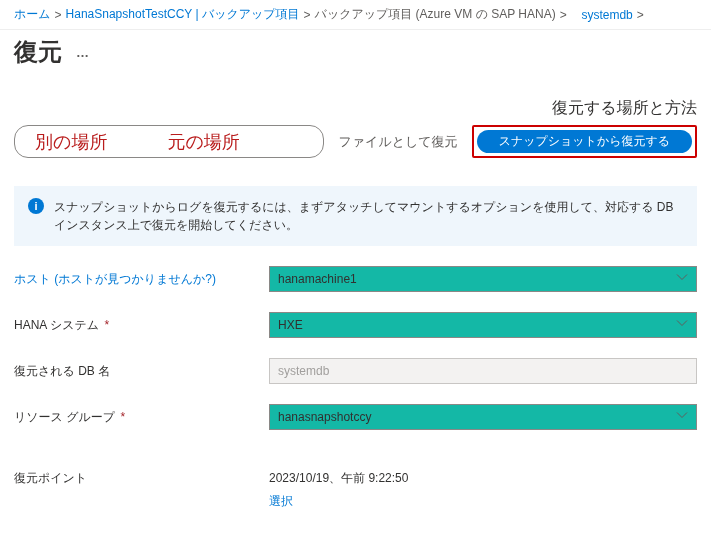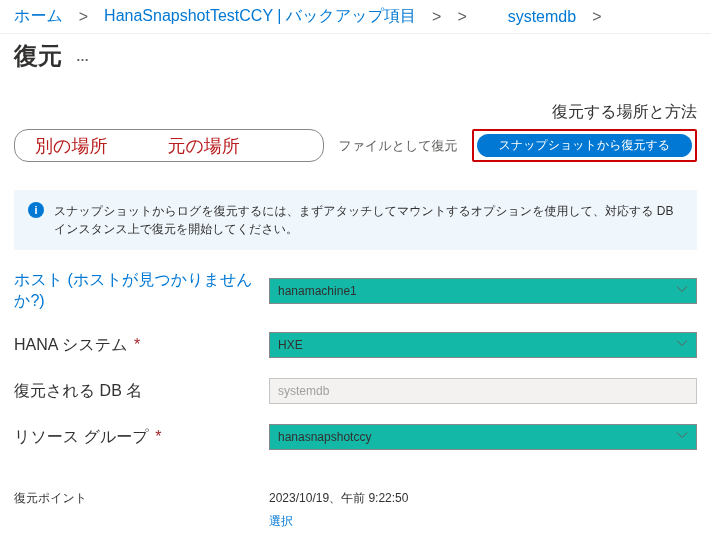--- a/index.html
+++ b/index.html
@@ -1,35 +1,35 @@
 <!DOCTYPE html>
 <html><head>
 <meta charset="utf-8">
 <style>
   * { box-sizing: border-box; margin: 0; padding: 0; font-family: "Segoe UI", "Yu Gothic", "Meiryo", sans-serif; }
   body { background: #ffffff; color: #323130; font-size: 13px; width: 711px; }
-  .breadcrumb { padding: 6px 14px; font-size: 16px; color: #605e5c; display: flex; flex-wrap: wrap; align-items: center; gap: 16px; border-bottom: 1px solid #eee; }
+  .breadcrumb { padding: 6px 14px; font-size: 12px; color: #605e5c; display: flex; flex-wrap: wrap; align-items: center; gap: 4px; border-bottom: 1px solid #eee; }
   .breadcrumb a { color: #0078d4; text-decoration: none; }
   .breadcrumb .sep { color: #605e5c; }
   .title-row { padding: 6px 14px 10px; display: flex; align-items: center; gap: 14px; }
   .title-row h1 { font-size: 24px; font-weight: 600; }
   .title-row .more { color: #605e5c; font-weight: bold; letter-spacing: 2px; cursor: pointer; }
   .section-heading { padding: 20px 14px 6px; font-size: 16px; font-weight: 400; text-align: right; }
   .tabs-row { display: flex; align-items: stretch; padding: 0 14px; gap: 0; }
   .tab-pill { border: 1px solid #8a8886; border-radius: 14px; padding: 2px 20px; font-size: 14px; display: flex; align-items: center; justify-content: center; color: #605e5c; background: #fff; white-space: nowrap; }
   .tab-pill.wide { flex: 1; justify-content: flex-start; gap: 60px; }
   .tab-pill.wide span { color: #b91c1c; font-size: 18px; }
   .tab-text-plain { font-size: 13px; padding: 4px 14px; color: #605e5c; display: flex; align-items: center; }
   .tab-active-wrap { border: 2px solid #cc0000; padding: 3px; border-radius: 2px; }
   .tab-active { background: #0078d4; color: #fff; border-radius: 14px; padding: 3px 22px; font-size: 12px; white-space: nowrap; }
   .info-box { margin: 28px 14px 0; background: #eff6fc; padding: 12px 14px; display: flex; gap: 10px; align-items: flex-start; font-size: 12px; color: #323130; line-height: 1.5; }
   .info-icon { width: 16px; height: 16px; border-radius: 50%; background: #0078d4; color: #fff; font-weight: bold; font-size: 11px; display: flex; align-items: center; justify-content: center; flex-shrink: 0; }
   .form { padding: 20px 14px 10px; }
   .form-row { display: flex; align-items: center; margin-bottom: 20px; }
-  .form-label { width: 255px; font-size: 16px; color: #323130; }
+  .form-label { width: 255px; font-size: 12px; color: #323130; }
   .form-label a { color: #0078d4; text-decoration: none; }
   .req { color: #a4262c; margin-left: 2px; }
   .form-control { flex: 1; position: relative; }
   .select-box { border: 1px solid #8a8886; padding: 5px 28px 5px 8px; font-size: 12px; background: #14b8a6; position: relative; }
   .select-box.disabled { background: #f3f2f1; color: #a19f9d; border-color: #c8c6c4; }
   .chevron { position: absolute; right: 8px; top: 50%; transform: translateY(-50%); pointer-events: none; }
   .chevron svg { width: 12px; height: 12px; }
   .restore-point { display: flex; padding: 10px 14px; }
   .rp-label { width: 255px; font-size: 12px; }
   .rp-value { font-size: 12px; }
@@ -37,20 +37,21 @@
   .rp-select a { color: #0078d4; text-decoration: none; font-size: 12px; }
 </style>
 </head>
 <body>
 
 <div class="breadcrumb">
   <a href="#">ホーム</a>
   <span class="sep">&gt;</span>
   <a href="#">HanaSnapshotTestCCY | バックアップ項目</a>
   <span class="sep">&gt;</span>
+  <span>バックアップ項目 (Azure VM の SAP HANA)</span>
   <span class="sep">&gt;</span>
   &nbsp;&nbsp;
   <a href="#">systemdb</a>
   <span class="sep">&gt;</span>
 </div>
 
 <div class="title-row">
   <h1>復元</h1>
   <span class="more">…</span>
 </div>

